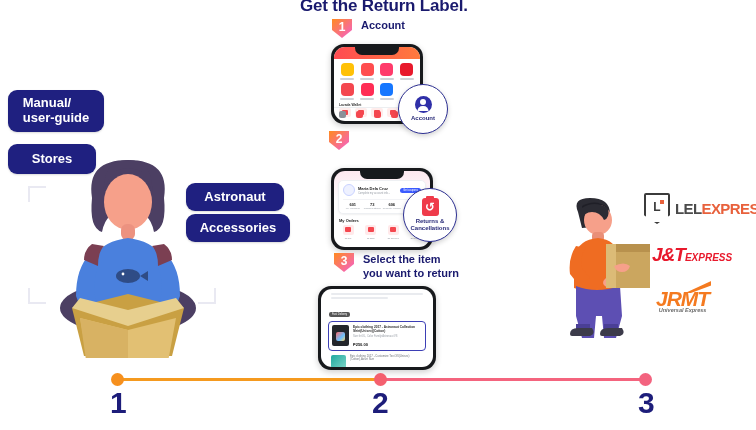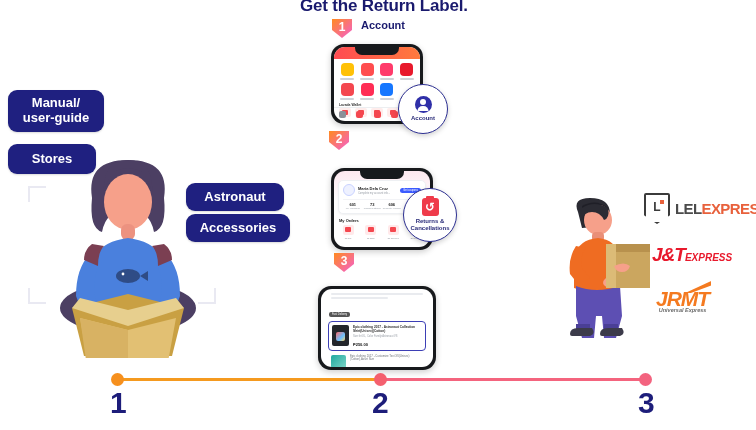--- a/index.html
+++ b/index.html
@@ -14,21 +14,21 @@
   .headline{
     position:absolute;left:300px;top:-4px;
     font-size:17px;font-weight:bold;color:#1a1a6e;
     letter-spacing:-.2px;white-space:nowrap;
   }
 
   
   .pill{
     position:absolute;background:#1f2080;color:#fff;
     border-radius:9px;font-weight:bold;font-size:13px;
-    text-align:center;line-height:1.15;
+    line-height:1.15;
     display:flex;align-items:center;justify-content:center;
     box-shadow:0 1px 2px rgba(0,0,0,.15);
   }
   #pill-manual{left:8px;top:90px;width:88px;height:42px;padding:0 4px;}
   #pill-invoice{left:8px;top:144px;width:88px;height:30px;}
   #pill-freebies{left:186px;top:183px;width:98px;height:28px;}
   #pill-accessories{left:186px;top:214px;width:104px;height:28px;}
 
   
   .bracket{position:absolute;border:2px solid #e9e9f2;}
@@ -384,20 +384,22 @@
           <defs>
             <linearGradient id="g3" x1="0" y1="0" x2="1" y2="1">
         <stop offset="0" stop-color="#ff8a1f"></stop>
               <stop offset="1" stop-color="#f45fd0"></stop>
             </linearGradient>
           </defs>
         <path d="M12 3 L22 3 L22 14 L12 22 L2 14 L2 3 Z" fill="url(#g3)"></path>
         </svg>
       <span>3</span>
     </div>
+    <div class="step-label">Select the item
+you want to return</div>
   </div>
 
   <div class="phone" id="phone3">
     <div class="phone-screen">
       <div class="p3-wrap">
         <div class="p3-topline"></div>
         <div class="p3-topline" style="width:55%"></div>
         <div class="p3-tag">Fast Delivery</div>
         <div class="p3-card">
           <div class="p3-thumb"></div>

